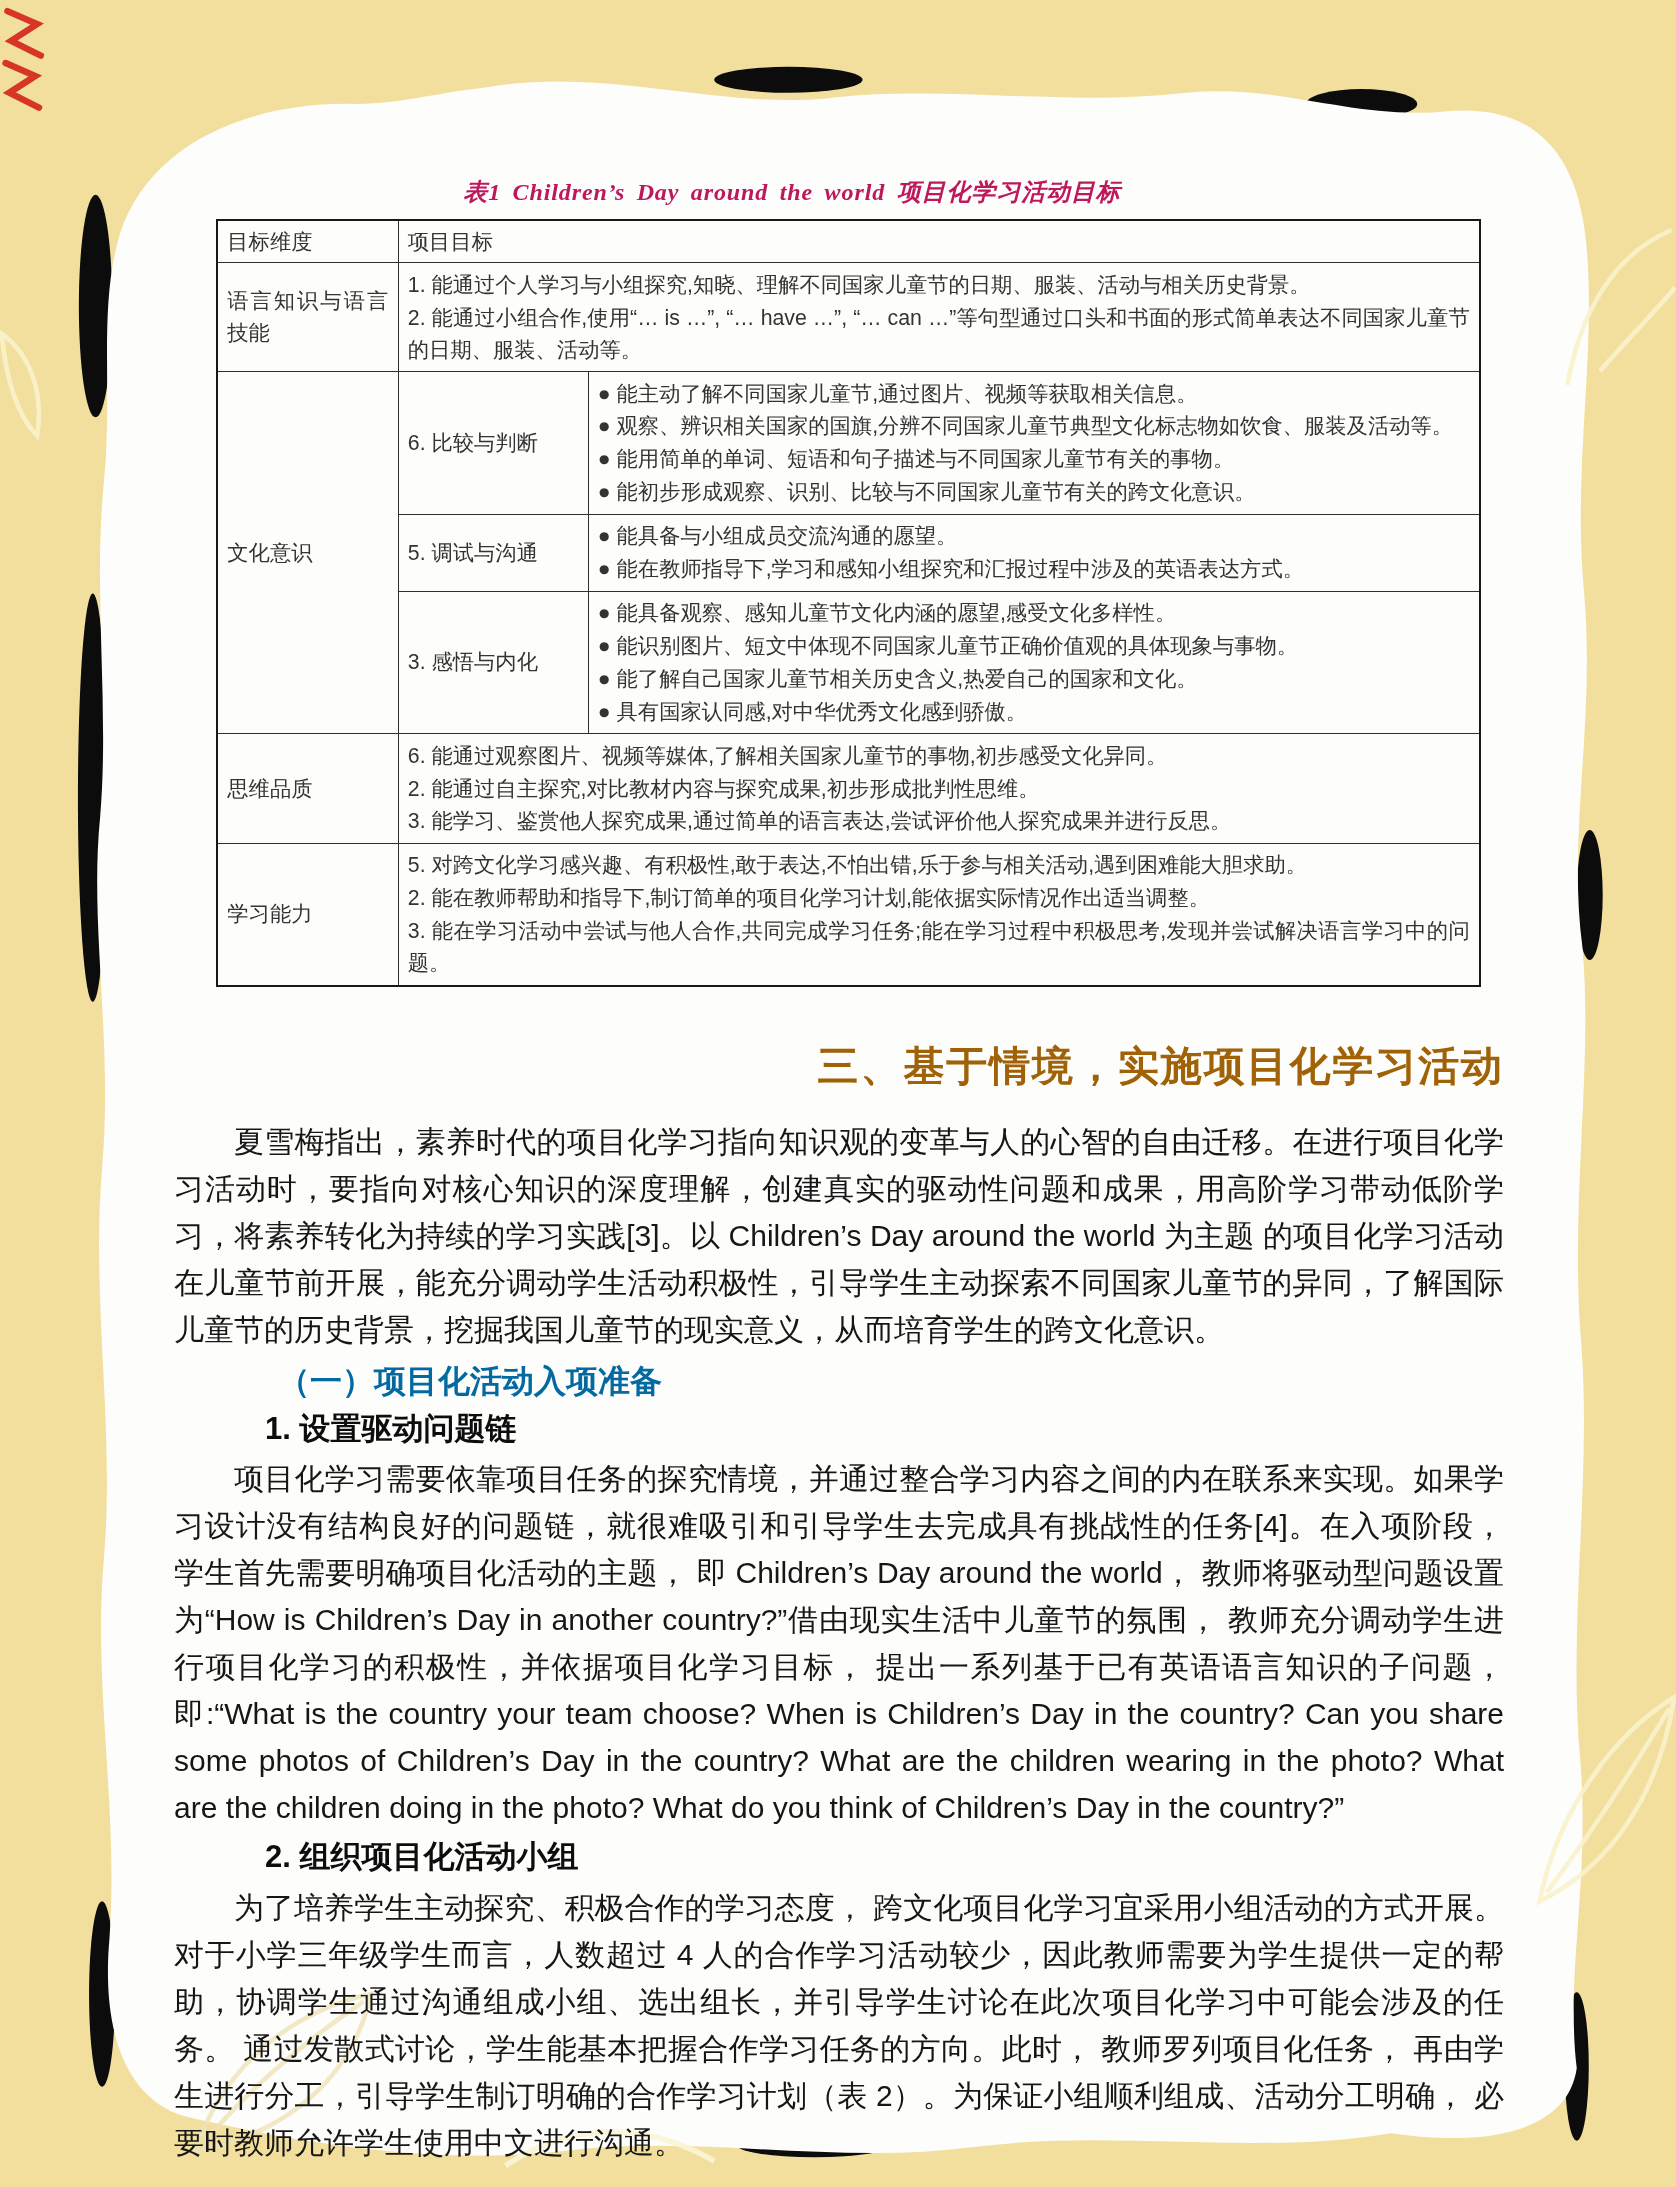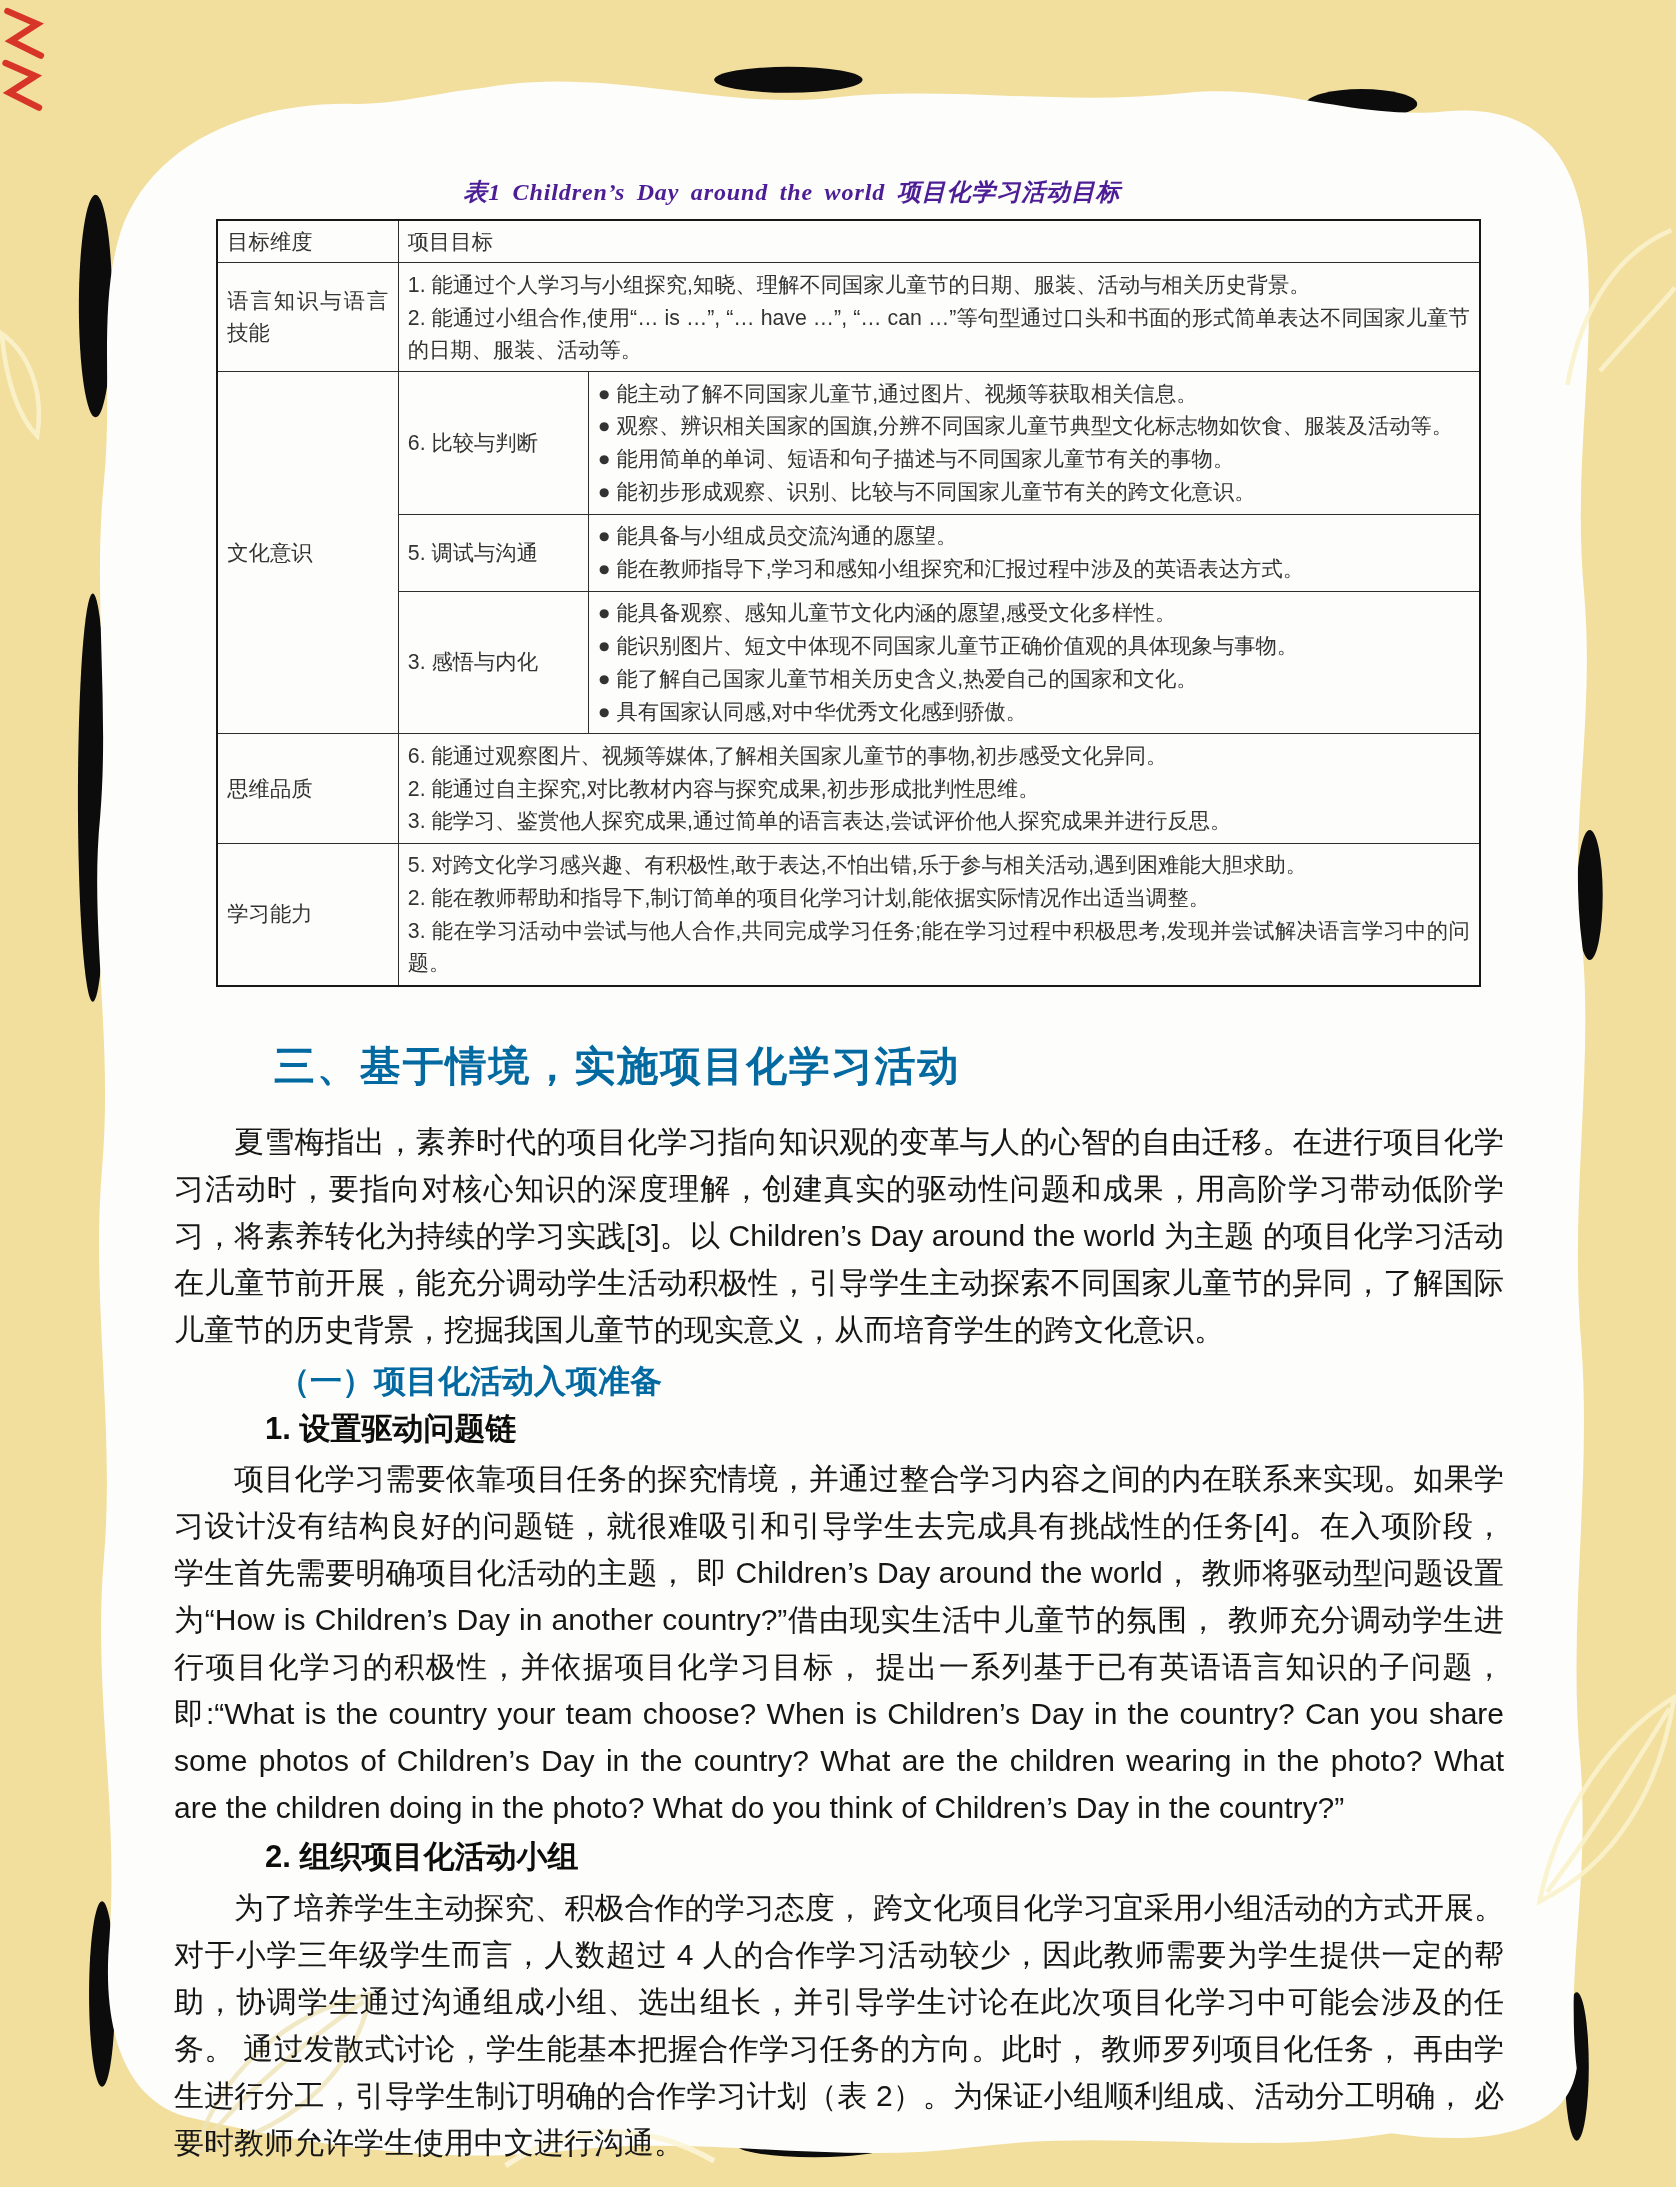--- a/index.html
+++ b/index.html
@@ -8,39 +8,39 @@
     background:#f2df9d;
     font-family:"Liberation Sans",sans-serif;
   }
   .bg-svg{position:absolute;left:0;top:0;width:1676px;height:2187px;}
   .content{
     position:absolute;left:174px;top:0;width:1330px;color:#1c1c1c;
   }
   .caption{
     margin:176px 0 11px 42px;width:1152px;text-align:center;
     font-family:"Liberation Serif",serif;font-weight:bold;font-style:italic;
-    font-size:24px;color:#4c1d95;letter-spacing:0.9px;word-spacing:4.6px;
+    font-size:24px;color:#be185d;letter-spacing:0.9px;word-spacing:4.6px;
   }
   table.goals{
     margin-left:42px;width:1265px;border-collapse:collapse;table-layout:fixed;
     border:2.8px solid #181818;
   }
   table.goals td{
     border:0.9px solid #2e2e2e;font-size:21.3px;line-height:32px;color:#333;
     padding:4.6px 9.3px;vertical-align:middle;text-align:justify;
   }
   table.goals col.c1{width:181px;}
   table.goals col.c2{width:190px;}
   td.th{text-align:center;font-size:22px;color:#2b2b2b;padding:8.3px 5.6px;font-weight:normal;}
   td.dim{text-align:center;padding:5.6px 28px;}
   td.sub{text-align:center;padding:5.6px 11px;}
   td.obj div{margin:0.9px 0;}
   .h1{
-    font-size:41px;font-weight:bold;color:#0369a1;
-    margin:52px 0 24px 100px;letter-spacing:1.9px;
+    font-size:41px;font-weight:bold;color:#a16207;
+    margin:52px 0 24px 100px;letter-spacing:1.9px;text-align:right;
   }
   .content p{
     font-size:30px;line-height:47px;margin:0;text-align:justify;
     text-indent:2em;color:#161616;
   }
   .h2{font-size:32px;font-weight:bold;color:#0369a1;line-height:43px;margin:7.4px 0 3.7px 104px;}
   .h3{font-size:31px;font-weight:bold;color:#0d0d0d;line-height:43px;margin:3.7px 0 5.6px 91px;}
 </style>
 </head>
 <body>

